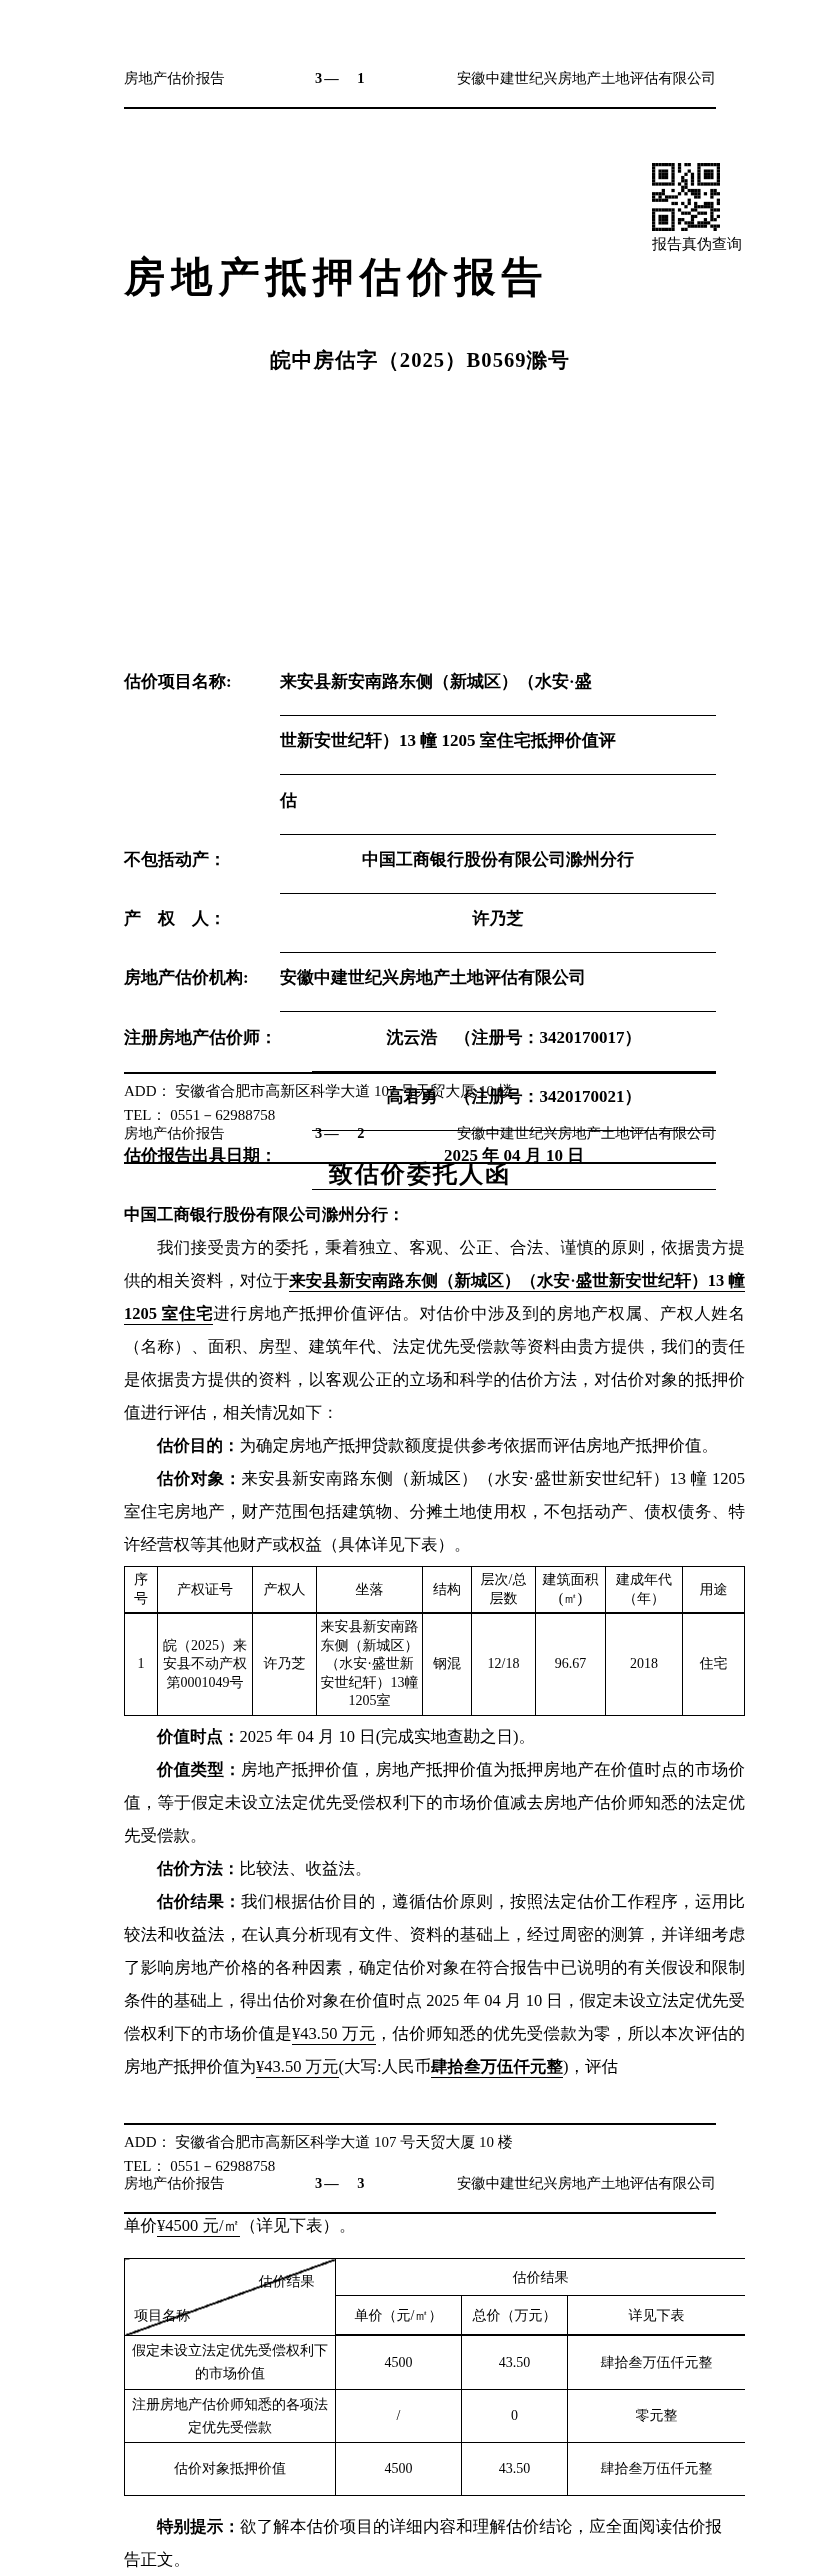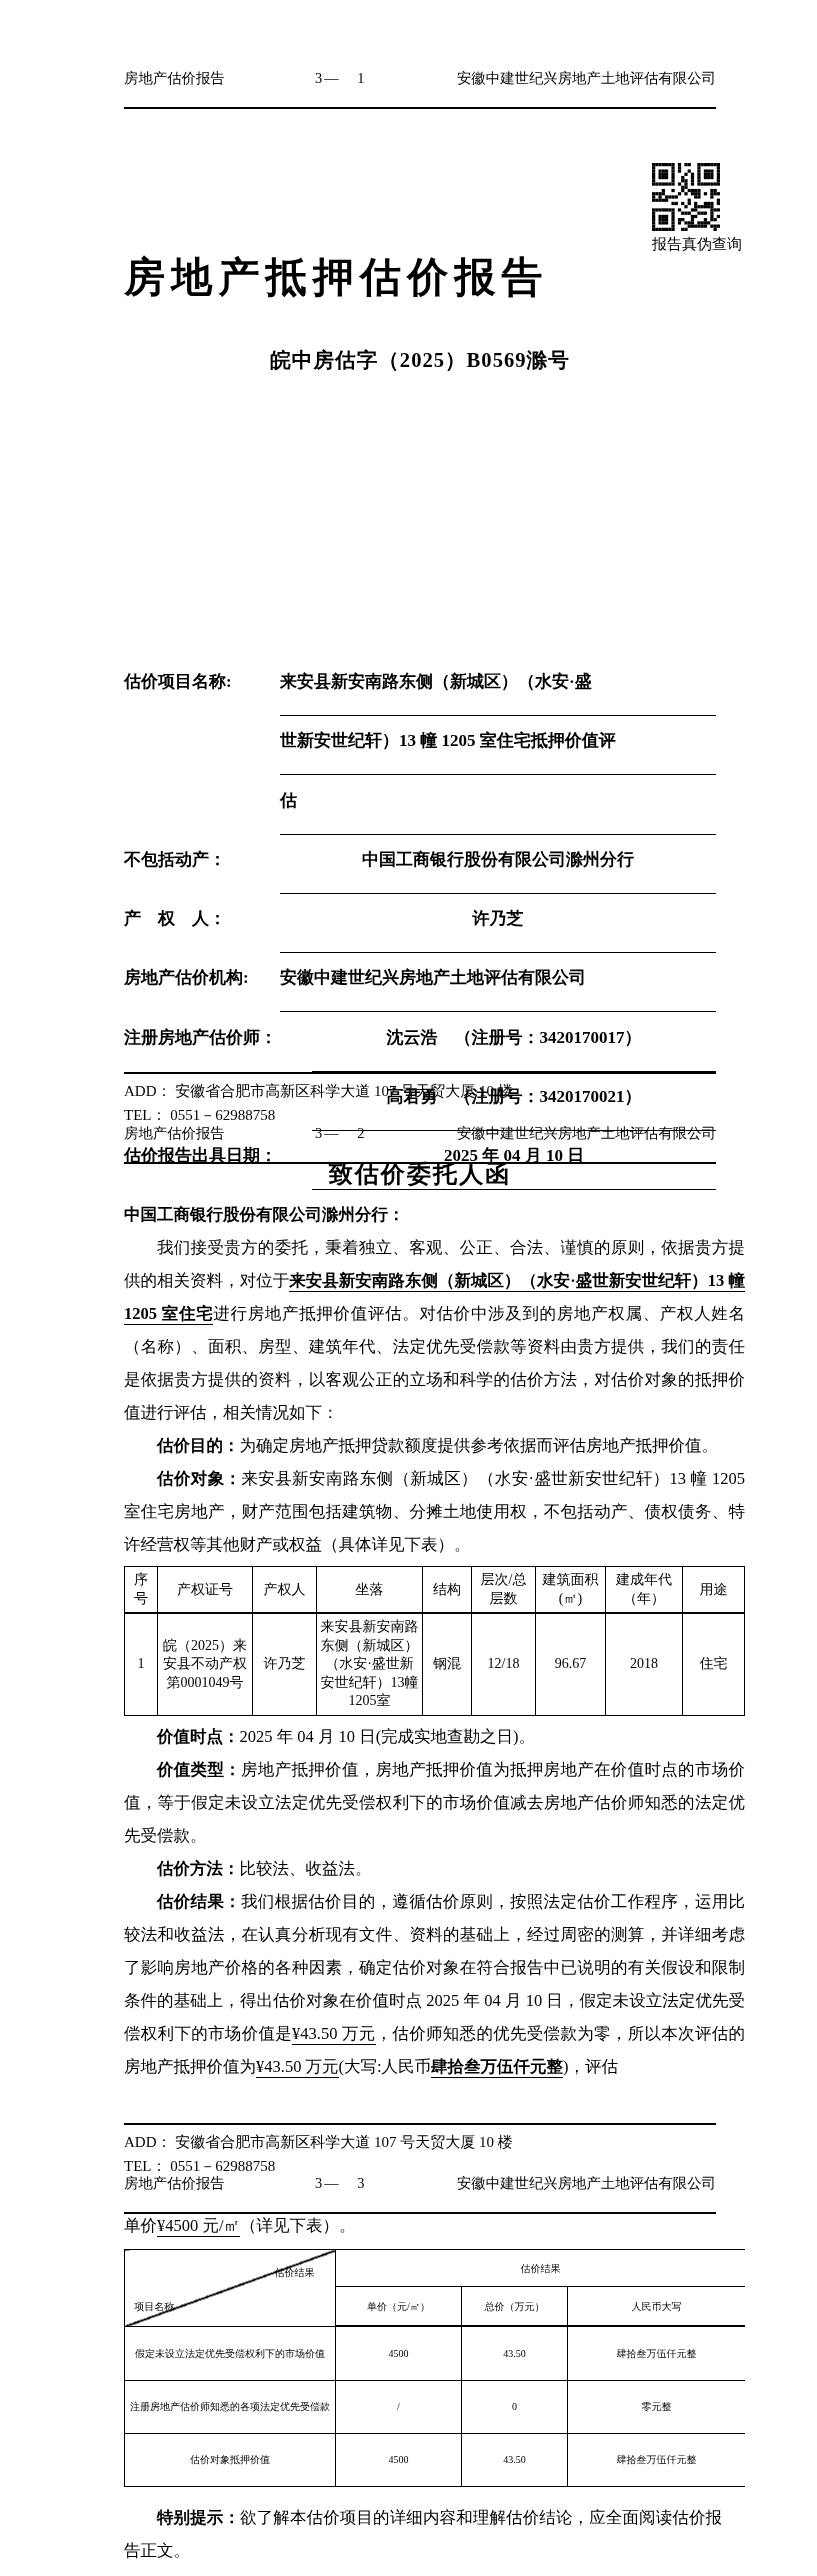--- a/index.html
+++ b/index.html
@@ -6,21 +6,21 @@
   .sheet{
     position:relative;width:818px;height:3300px;background:#fff;overflow:hidden;
     font-family:"Liberation Serif","DejaVu Serif",serif;color:#000;
   }
   
   .page-head{
     position:absolute;left:124px;width:592px;
     display:flex;justify-content:space-between;align-items:flex-start;
     font-size:14.4px;line-height:16.5px;padding-bottom:20px;border-bottom:2.6px solid #000;
   }
-  .page-head .mid{letter-spacing:2.1px;}
+  .page-head .mid{letter-spacing:2.1px;font-weight:bold;}
   
   .page-foot{
     position:absolute;left:124px;width:592px;
     border-top:2.6px solid #000;padding-top:5.2px;
     font-size:15px;line-height:24px;
   }
   
   .qr-block{position:absolute;left:652px;top:163px;width:70px;text-align:center;}
   .qr-block svg{display:block;}
   .qr-caption{font-size:15px;margin-top:4.1px;white-space:nowrap;}
@@ -44,21 +44,21 @@
   .ind{text-indent:2em;}
   .b{font-weight:bold;}
   .u{border-bottom:1.5px solid #000;padding-bottom:0.5px;box-decoration-break:clone;-webkit-box-decoration-break:clone;}
   
   table{border-collapse:collapse;table-layout:fixed;}
   .t1{width:621px;margin:5.2px 0 4.1px 0;font-size:14px;border:1.5px solid #000;}
   .t1 th,.t1 td{border:1px solid #000;font-weight:normal;text-align:center;vertical-align:middle;
     padding:4.1px 2.1px;line-height:18.5px;}
   .t1 thead th{border-bottom:2.1px solid #000;}
   
-  .t2{width:621px;margin-top:10px;font-size:10px;border:1.5px solid #000;padding-left:26px;}
+  .t2{width:621px;margin-top:19px;font-size:14px;border:1.5px solid #000;padding-left:26px;}
   .t2 th,.t2 td{border:1px solid #000;font-weight:normal;text-align:center;vertical-align:middle;
     padding:3.1px 3.1px;line-height:23px;}
   .t2 .hrow1 td{height:30px;}
   .t2 .hrow2 td{height:32px;border-bottom:2.1px solid #000;}
   .t2 tbody td{height:46px;}
   .t2 td.diag{
     position:relative;padding:0;
     background:linear-gradient(to bottom right,#fff calc(50% - 1px),#000 calc(50% - 1px),#000 calc(50% + 1px),#fff calc(50% + 1px));
   }
   .t2 td.diag .tr{position:absolute;top:11.3px;right:20.6px;}
@@ -434,21 +434,21 @@
         <tr class="hrow1">
           <td rowspan="2" class="diag">
             <span class="tr">估价结果</span>
             <span class="bl">项目名称</span>
           </td>
           <td colspan="3">估价结果</td>
         </tr>
         <tr class="hrow2">
           <td>单价（元/㎡）</td>
           <td>总价（万元）</td>
-          <td>人民币大写</td>
+          <td>详见下表</td>
         </tr>
         <tr>
           <td>假定未设立法定优先受偿权利下的市场价值</td>
           <td>4500</td>
           <td>43.50</td>
           <td>肆拾叁万伍仟元整</td>
         </tr>
         <tr>
           <td>注册房地产估价师知悉的各项法定优先受偿款</td>
           <td>/</td>

